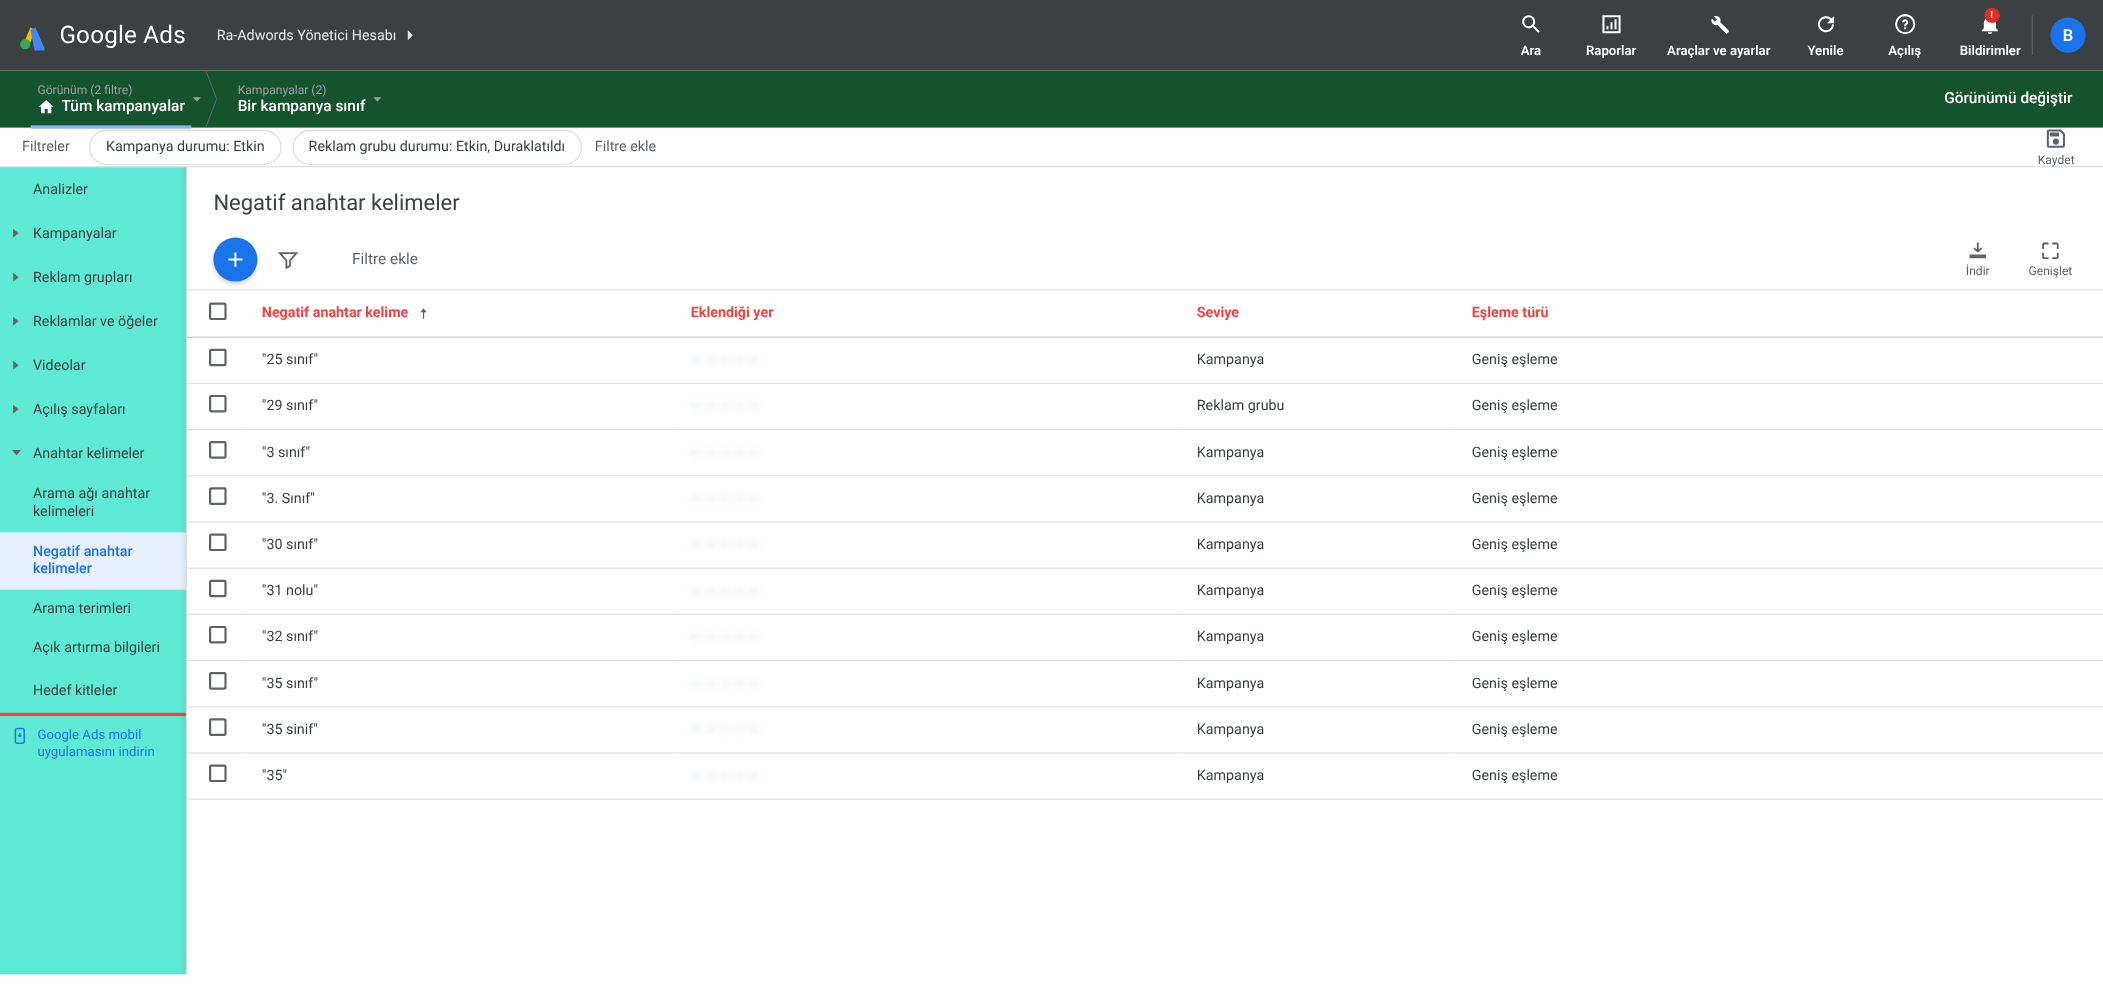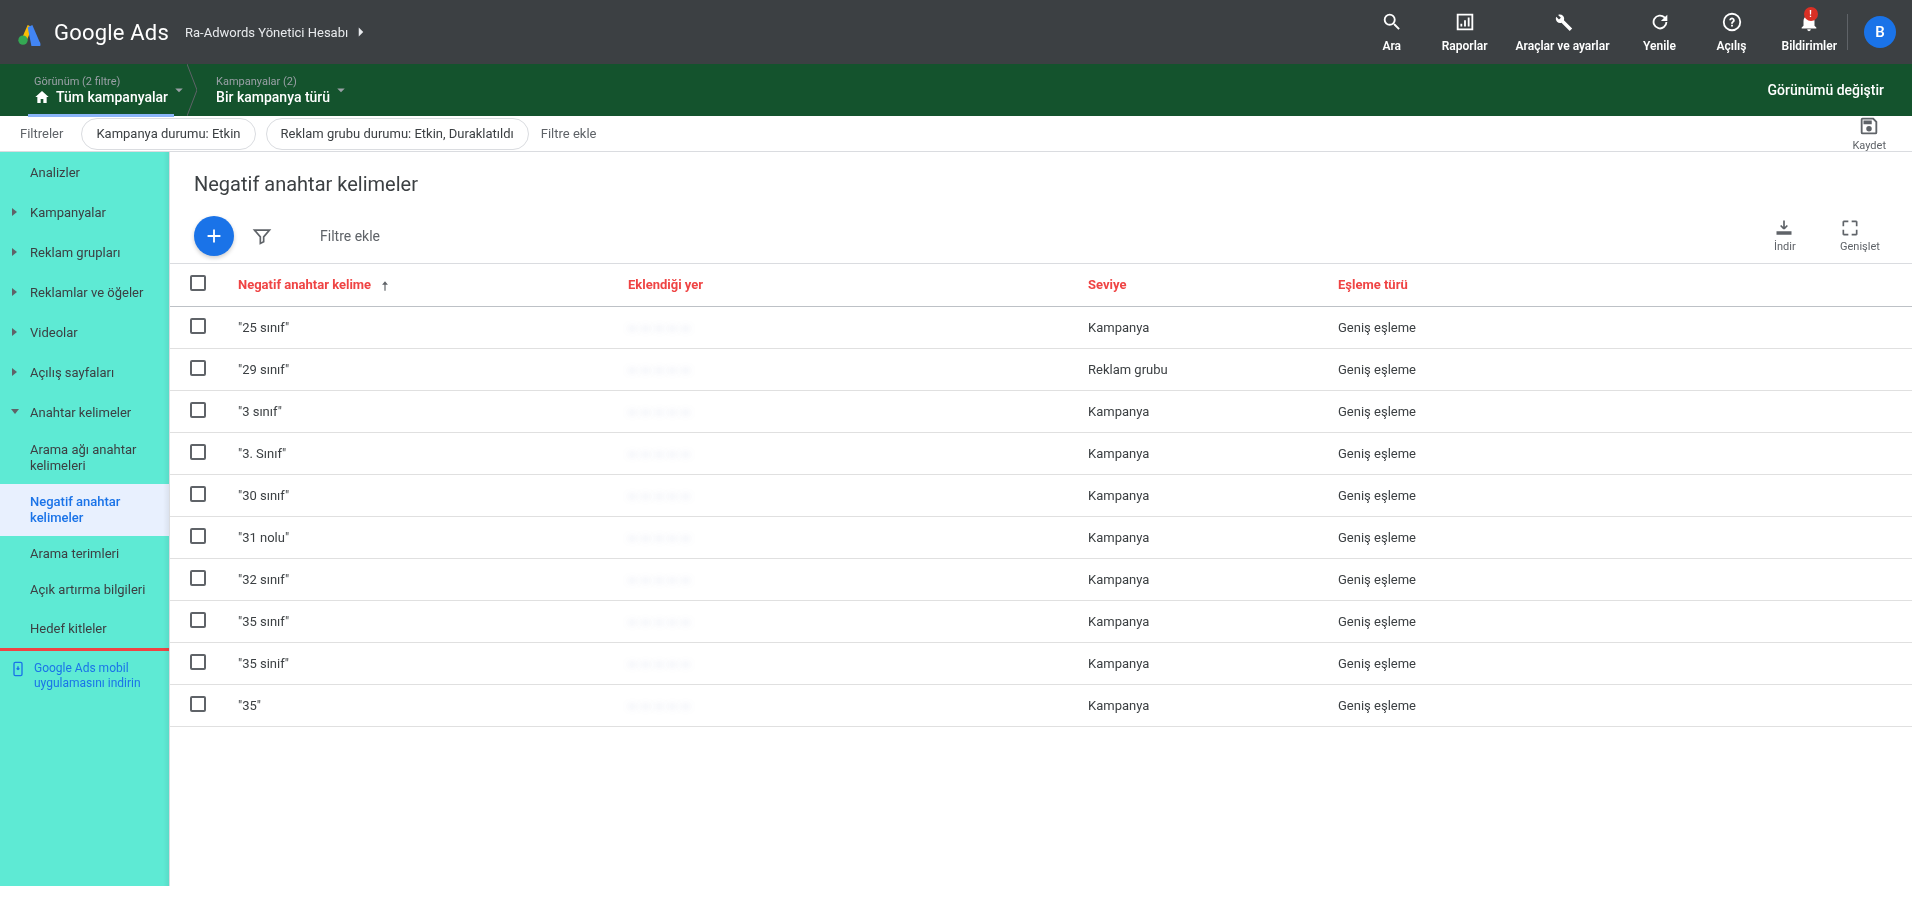--- a/index.html
+++ b/index.html
@@ -1,20 +1,20 @@
 <!DOCTYPE html>
 <html><head>
 <meta charset="utf-8">
 <style>
   * { box-sizing: border-box; margin: 0; padding: 0; }
   body { font-family: Roboto, "Segoe UI", Arial, sans-serif; font-size: 13px; color: #3c4043; background: #fff; overflow: hidden; }
   
   
   .header-main { height: 64px; background: #3c4043; color: #fff; display: flex; align-items: center; padding: 0 16px; }
-  .logo-wrap { display: flex; align-items: center; gap: 10px; margin-right: 16px; }
+  .logo-wrap { display: flex; align-items: center; gap: 10px; margin-right: 28px; }
   .logo-mark { width: 28px; height: 28px; }
   .logo-text { font-size: 22px; font-weight: 400; letter-spacing: .2px; }
   .account-chip { display: flex; align-items: center; font-size: 13px; color: #e8eaed; cursor: pointer; }
   .account-chip svg { margin-left: 4px; }
   .header-spacer { flex: 1; }
   .header-actions { display: flex; align-items: flex-start; gap: 28px; }
   .hact { display: flex; flex-direction: column; align-items: center; gap: 6px; cursor: pointer; min-width: 44px; }
   .hact .hact-label { font-size: 12px; font-weight: 600; color: #fff; text-align: center; line-height: 14px; }
   .hact svg { width: 22px; height: 22px; }
   .hact.notif { position: relative; }
@@ -67,21 +67,21 @@
   .main { flex:1; display:flex; flex-direction:column; overflow:hidden; }
   .page-title { font-size:20px; color:#3c4043; padding: 20px 24px 12px; font-weight:400; }
   
   .toolbar { height:56px; display:flex; align-items:center; padding: 0 24px; gap:18px; border-bottom:1px solid #dadce0; }
   .fab { width:40px; height:40px; border-radius:50%; background:#1a73e8; display:flex; align-items:center; justify-content:center; cursor:pointer; box-shadow:0 2px 4px rgba(0,0,0,.2); }
   .fab svg { width:22px; height:22px; fill:#fff; }
   .funnel { cursor:pointer; display:flex; align-items:center; }
   .funnel svg { width:20px; height:20px; fill:#5f6368; }
   .toolbar-add { font-size:14px; color:#5f6368; cursor:text; flex:0 0 auto; margin-left: 30px;}
   .toolbar .spacer { flex:1; }
-  .toolact { display:flex; flex-direction:column; align-items:flex-start; gap:2px; cursor:pointer; min-width:48px; }
+  .toolact { display:flex; flex-direction:column; align-items:center; gap:2px; cursor:pointer; min-width:48px; }
   .toolact svg { width:20px; height:20px; fill:#5f6368; }
   .toolact span { font-size:11px; color:#5f6368; }
   
   
   .table-wrap { flex:1; overflow:auto; }
   table.data { width:100%; border-collapse:collapse; }
   table.data th, table.data td { text-align:left; font-size:13px; padding: 0 16px; border-bottom:1px solid #e0e0e0; height:42px; vertical-align:middle; font-weight:400; color:#3c4043;}
   table.data th { font-weight:700; color:#ef4444; border-bottom:1px solid #bdc1c6; }
   table.data th.sort { }
   table.data th.sort svg { width:14px; height:14px; fill:#5f6368; vertical-align:middle; margin-left:4px;}
@@ -174,21 +174,21 @@
       </svg>
   </div>
   <div class="bc-sep">
     <svg width="10" height="52" viewBox="0 0 10 52">
         <path d="M0 0 L10 26 L0 52" stroke="#5f6368" fill="none"></path>
       </svg>
   </div>
   <div class="bc">
     <span class="bc-top">Kampanyalar (2)</span>
     <span class="bc-bottom">
-        <span>Bir kampanya türü</span>
+        <span>Bir kampanya sınıf</span>
       </span>
     <svg class="dd" width="18" height="18" viewBox="0 0 24 24">
         <path d="M7 10l5 5 5-5z"></path>
       </svg>
   </div>
   <div class="spacer"></div>
   <div class="view-change">
     <span>Görünümü değiştir</span>
   </div>
 </div>

